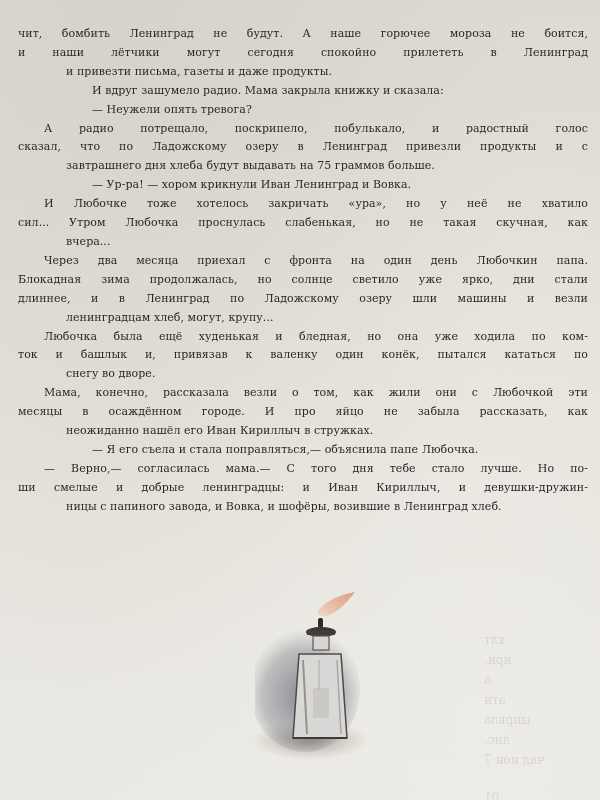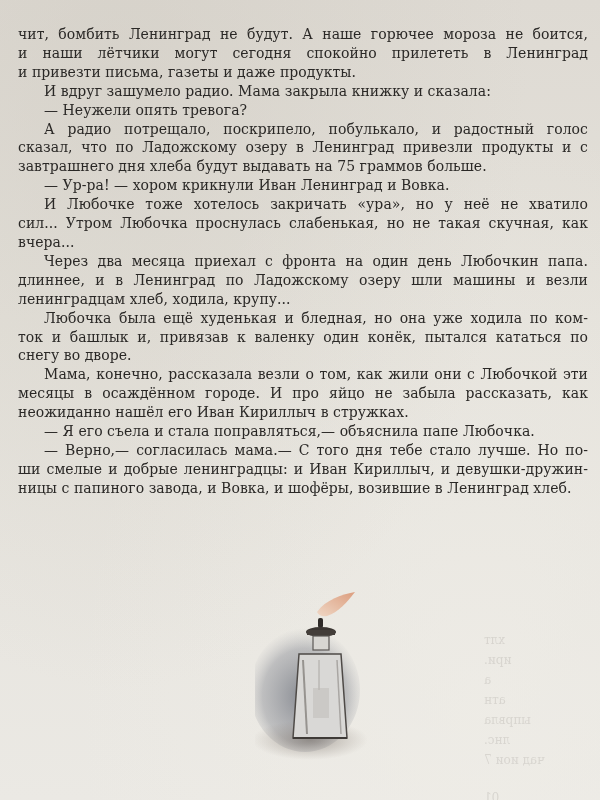--- a/index.html
+++ b/index.html
@@ -9,25 +9,25 @@
       background-image:
         radial-gradient(ellipse at 20% 10%, rgba(200,195,185,0.35), transparent 60%),
         radial-gradient(ellipse at 80% 90%, rgba(240,238,232,0.6), transparent 60%),
         linear-gradient(180deg, #dedad3 0%, #e4e1da 40%, #ebe9e4 100%);
       position: relative;
       font-family: "DejaVu Serif", "Liberation Serif", serif;
       color: #2a2826;
     }
     .page-text {
       position: absolute; left: 18px; top: 25px; width: 570px;
-      font-size: 14px; line-height: 18.9px;
+      font-size: 11px; line-height: 18.9px;
       letter-spacing: 0.05px;
     }
     .line { display: block; white-space: nowrap; text-align: justify; text-align-last: justify; }
-    .line.last { text-align-last: left; }
+    .line.last { text-align-last: left; margin-left: 48px; }
     .line.indent { padding-left: 26px; }
     .illustration {
       position: absolute; left: 255px; top: 590px; width: 120px; height: 180px;
     }
     .bleed {
       position: absolute; right: 6px; top: 630px; width: 110px; height: 170px;
       color: rgba(120,115,110,0.18); font-size: 12px; line-height: 20px;
       text-align: right; transform: scaleX(-1);
     }
   </style>
@@ -41,22 +41,23 @@
     <span class="line indent last">И вдруг зашумело радио. Мама закрыла книжку и сказала:</span>
     <span class="line indent last">— Неужели опять тревога?</span>
     <span class="line indent">А радио потрещало, поскрипело, побулькало, и радостный голос</span>
     <span class="line">сказал, что по Ладожскому озеру в Ленинград привезли продукты и с</span>
     <span class="line last">завтрашнего дня хлеба будут выдавать на 75 граммов больше.</span>
     <span class="line indent last">— Ур-ра! — хором крикнули Иван Ленинград и Вовка.</span>
     <span class="line indent">И Любочке тоже хотелось закричать «ура», но у неё не хватило</span>
     <span class="line">сил... Утром Любочка проснулась слабенькая, но не такая скучная, как</span>
     <span class="line last">вчера...</span>
     <span class="line indent">Через два месяца приехал с фронта на один день Любочкин папа.</span>
+    <span class="line">Блокадная зима продолжалась, но солнце светило уже ярко, дни стали</span>
     <span class="line">длиннее, и в Ленинград по Ладожскому озеру шли машины и везли</span>
-    <span class="line last">ленинградцам хлеб, ходила, крупу...</span>
+    <span class="line last">ленинградцам хлеб, могут, крупу...</span>
     <span class="line indent">Любочка была ещё худенькая и бледная, но она уже ходила по ком-</span>
     <span class="line">ток и башлык и, привязав к валенку один конёк, пытался кататься по</span>
     <span class="line last">снегу во дворе.</span>
     <span class="line indent">Мама, конечно, рассказала везли о том, как жили они с Любочкой эти</span>
     <span class="line">месяцы в осаждённом городе. И про яйцо не забыла рассказать, как</span>
     <span class="line last">неожиданно нашёл его Иван Кириллыч в стружках.</span>
     <span class="line indent last">— Я его съела и стала поправляться,— объяснила папе Любочка.</span>
     <span class="line indent">— Верно,— согласилась мама.— С того дня тебе стало лучше. Но по-</span>
     <span class="line">ши смелые и добрые ленинградцы: и Иван Кириллыч, и девушки-дружин-</span>
     <span class="line last">ницы с папиного завода, и Вовка, и шофёры, возившие в Ленинград хлеб.</span>

